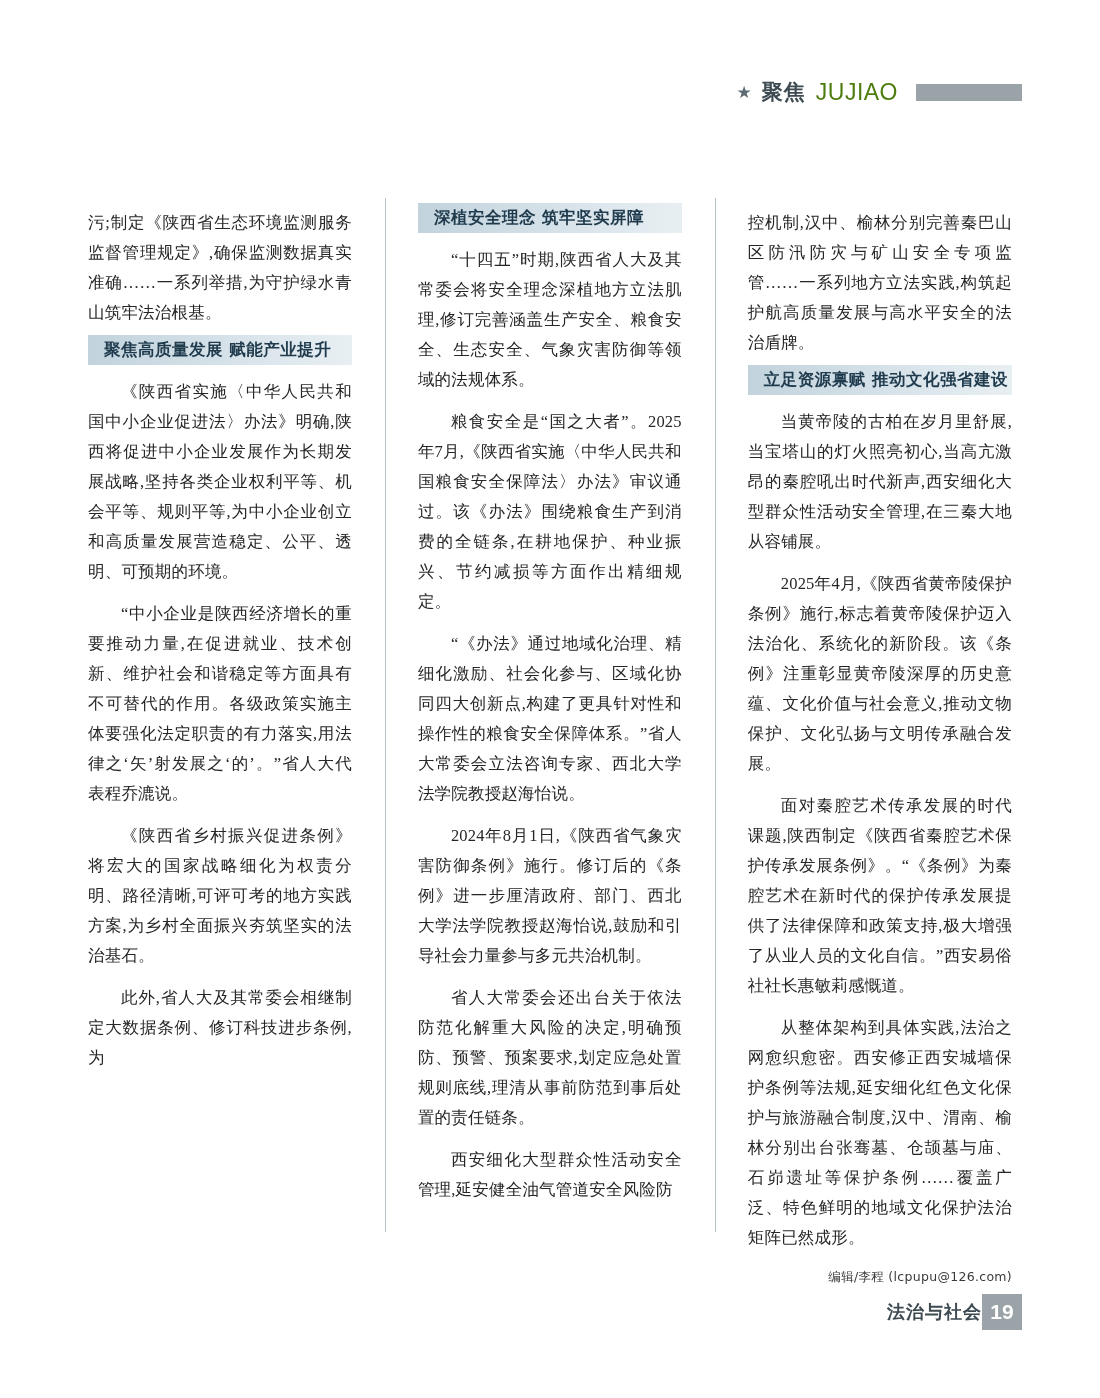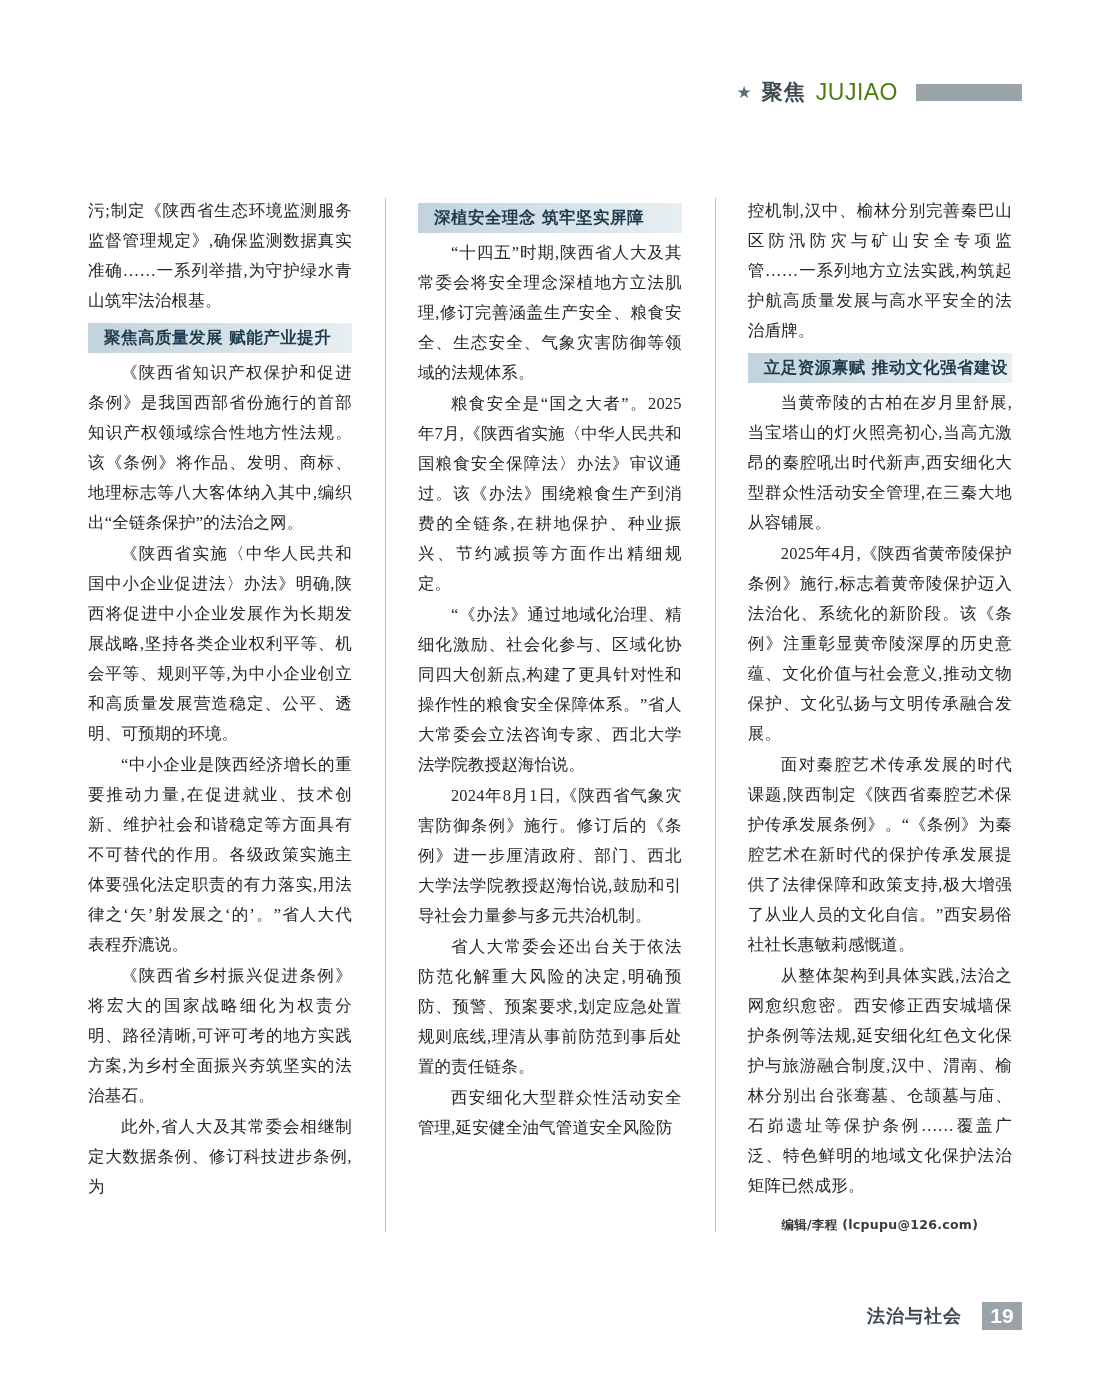--- a/index.html
+++ b/index.html
@@ -86,21 +86,21 @@
     content: "";
     position: absolute;
     left: 0;
     top: 2px;
     bottom: 24px;
     width: 1px;
     background: #b9c2c6;
   }
 
   p {
-    margin: 0 0 1px 0;
+    margin: 12px 0 1px 0;
     font-size: 16.5px;
     line-height: 30px;
     text-align: justify;
     text-justify: inter-ideograph;
     color: #262626;
     letter-spacing: 0.2px;
   }
   p.indent {
     text-indent: 33px;
   }
@@ -116,47 +116,46 @@
     margin: 7px 0 5px 0;
     padding: 2px 4px 2px 16px;
     background: linear-gradient(to right, #c2d3dd, #e8eff3);
     white-space: nowrap;
     letter-spacing: 0.5px;
   }
 
   
   .editor-line {
     margin-top: 16px;
-    text-align: center;
+    text-align: right;
     font-family: "DejaVu Sans", sans-serif;
     font-size: 12.5px;
     color: #3a3a3a;
     letter-spacing: 0.3px;
-    font-weight: bold;
   }
 
   
   .footer {
     position: absolute;
     right: 78px;
     bottom: 68px;
     display: flex;
     align-items: center;
-    gap: 20px;
+    gap: 0;
   }
   .footer-title {
     font-family: "DejaVu Sans", sans-serif;
     font-weight: bold;
     font-size: 18px;
     color: #3d4a52;
     letter-spacing: 1px;
   }
   .footer-page {
     width: 40px;
-    height: 28px;
+    height: 36px;
     background: #9aa3a8;
     color: #ffffff;
     font-family: "Liberation Sans", sans-serif;
     font-size: 21px;
     font-weight: bold;
     display: flex;
     align-items: center;
     justify-content: center;
   }
 </style>
@@ -171,21 +170,20 @@
       <span class="header-cn">聚焦</span>
       <span class="header-en">JUJIAO</span>
       <span class="header-bar"></span>
     </div>
   </div>
 
   <div class="columns">
     <div class="col" id="col-0">
         <p class="">污;制定《陕西省生态环境监测服务监督管理规定》,确保监测数据真实准确……一系列举措,为守护绿水青山筑牢法治根基。</p>
         <span class="sec-head">聚焦高质量发展 赋能产业提升</span>
-        <p class="indent">《陕西省知识产权保护和促进条例》是我国西部省份施行的首部知识产权领域综合性地方性法规。该《条例》将作品、发明、商标、地理标志等八大客体纳入其中,编织出“全链条保护”的法治之网。</p>
         <p class="indent">《陕西省实施〈中华人民共和国中小企业促进法〉办法》明确,陕西将促进中小企业发展作为长期发展战略,坚持各类企业权利平等、机会平等、规则平等,为中小企业创立和高质量发展营造稳定、公平、透明、可预期的环境。</p>
         <p class="indent">“中小企业是陕西经济增长的重要推动力量,在促进就业、技术创新、维护社会和谐稳定等方面具有不可替代的作用。各级政策实施主体要强化法定职责的有力落实,用法律之‘矢’射发展之‘的’。”省人大代表程乔漉说。</p>
         <p class="indent">《陕西省乡村振兴促进条例》将宏大的国家战略细化为权责分明、路径清晰,可评可考的地方实践方案,为乡村全面振兴夯筑坚实的法治基石。</p>
         <p class="indent">此外,省人大及其常委会相继制定大数据条例、修订科技进步条例,为</p>
       </div>
     <div class="col divider" id="col-1">
         <span class="sec-head">深植安全理念 筑牢坚实屏障</span>
         <p class="indent">“十四五”时期,陕西省人大及其常委会将安全理念深植地方立法肌理,修订完善涵盖生产安全、粮食安全、生态安全、气象灾害防御等领域的法规体系。</p>
         <p class="indent">粮食安全是“国之大者”。2025年7月,《陕西省实施〈中华人民共和国粮食安全保障法〉办法》审议通过。该《办法》围绕粮食生产到消费的全链条,在耕地保护、种业振兴、节约减损等方面作出精细规定。</p>
         <p class="indent">“《办法》通过地域化治理、精细化激励、社会化参与、区域化协同四大创新点,构建了更具针对性和操作性的粮食安全保障体系。”省人大常委会立法咨询专家、西北大学法学院教授赵海怡说。</p>

